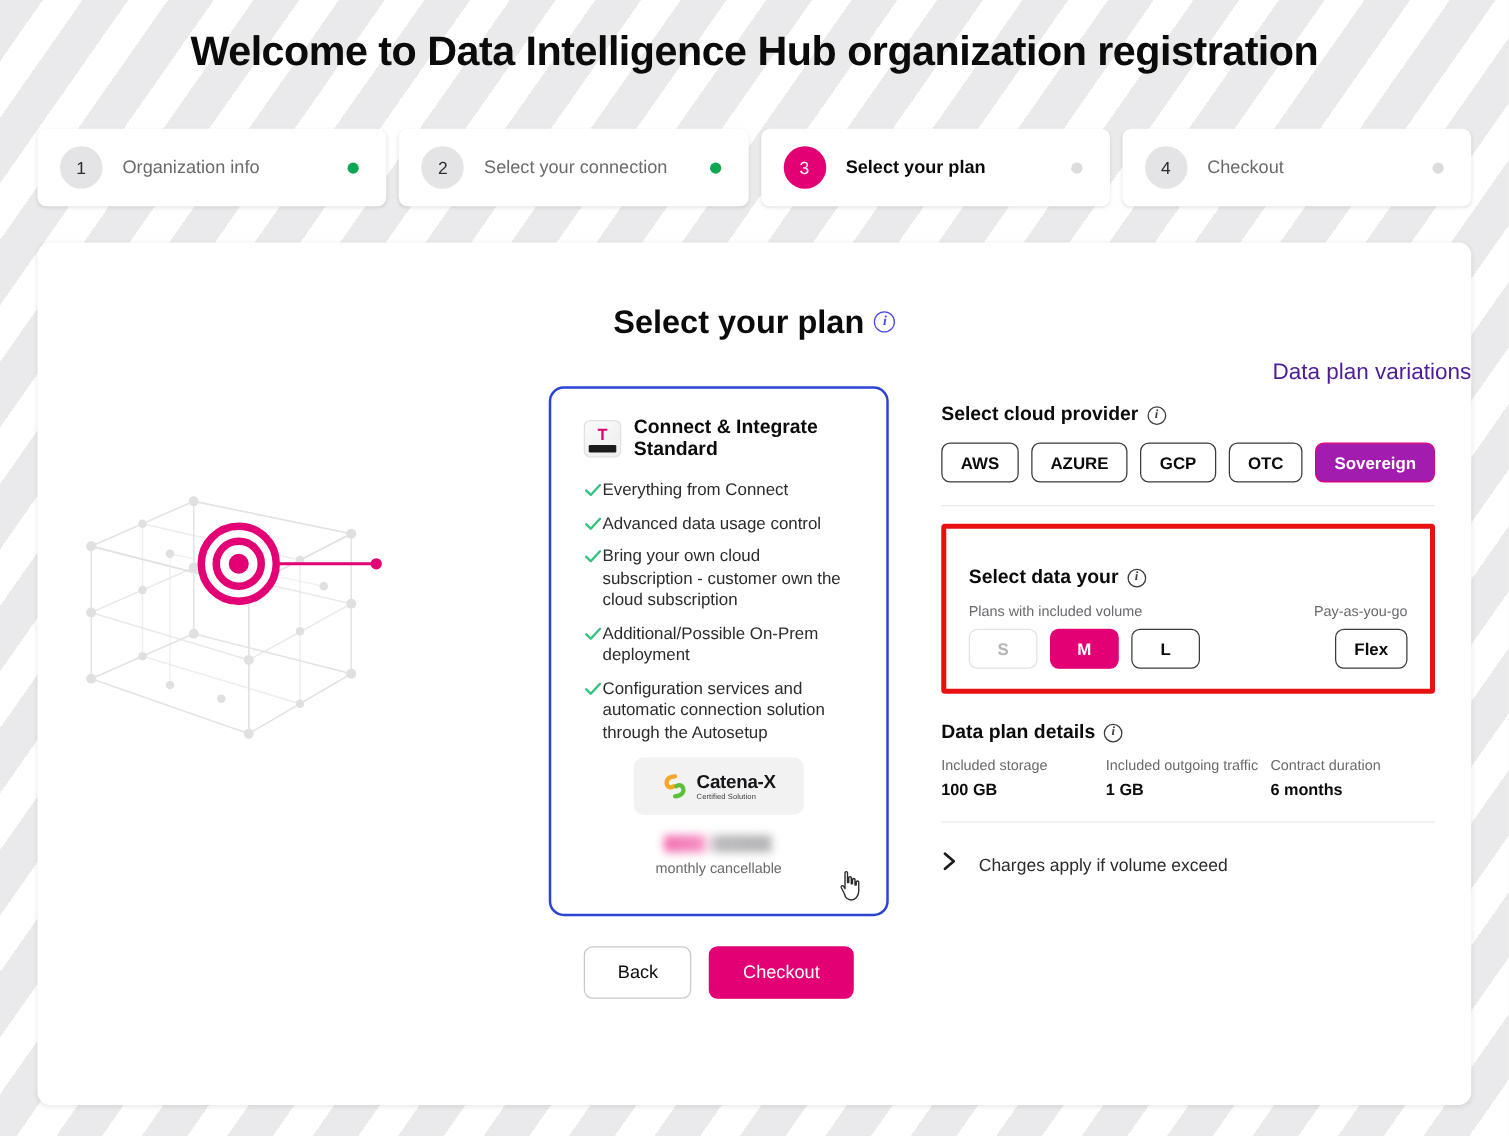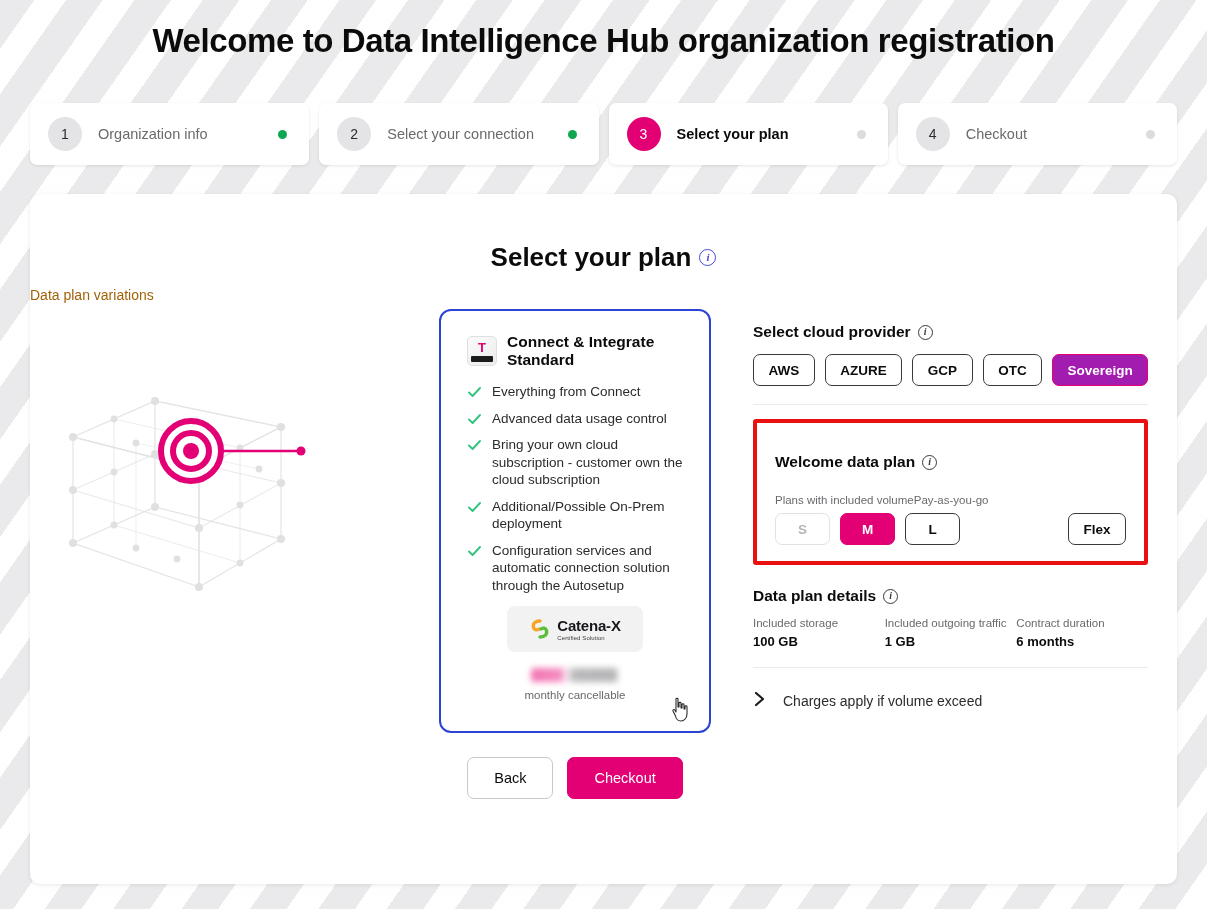--- a/index.html
+++ b/index.html
@@ -87,24 +87,24 @@
   }
   .section-title {
     text-align: center;
     margin-top: 48px;
     font-size: 26px;
     font-weight: bold;
     color: #0b0b0b;
     display: flex; align-items: center; justify-content: center; gap: 8px;
   }
   .section-sub {
-    text-align: left;
+    text-align: right;
     margin-top: 14px;
-    font-size: 14px;
-    color: #a16207;
+    font-size: 18px;
+    color: #4c1d95;
   }
 
   .info-icon {
     display: inline-flex;
     align-items: center; justify-content: center;
     width: 17px; height: 17px;
     border-radius: 50%;
     border: 1.4px solid #4a4ae0;
     color: #4a4ae0;
     font-size: 11px;
@@ -159,21 +159,21 @@
   }
   .t-logo .tband {
     position: absolute; left: 3px; right: 3px; bottom: 3px;
     height: 6px; background: #1b1b1b; border-radius: 1px;
   }
   .plan-title { font-size: 15.5px; font-weight: bold; color: #0b0b0b; }
 
   .feat-list { margin-top: 14px; }
   .feat {
     display: flex;
-    gap: 10px;
+    gap: 0;
     margin-bottom: 9px;
     align-items: flex-start;
   }
   .check {
     flex: 0 0 auto;
     width: 15px; height: 15px;
     margin-top: 2px;
     position: relative;
   }
   .check svg { display: block; }
@@ -253,22 +253,22 @@
 
   .divider { height: 1px; background: #eaeaec; margin: 18px 0 0 0; }
 
   .red-box {
     border: 4px solid #e81010;
     border-radius: 3px;
     padding: 16px 18px 16px 18px;
     margin-top: 14px;
   }
   .plan-row-labels {
-    display: flex; 
-    margin-top: 23px;
+    display: flex; justify-content: space-between;
+    margin-top: 13px;
     font-size: 11.5px; color: #6a6a6e;
   }
   .size-row {
     display: flex; justify-content: space-between; align-items: center;
     margin-top: 7px;
   }
   .size-left { display: flex; gap: 10px; }
   .size-chip {
     width: 55px; height: 32px;
     border-radius: 7px;
@@ -511,21 +511,21 @@
         <div class="chip">AZURE</div>
         <div class="chip">GCP</div>
         <div class="chip">OTC</div>
         <div class="chip selected">Sovereign</div>
       </div>
 
       <div class="divider"></div>
 
       <div class="red-box">
         <div class="grp-title">
-          <span>Welcome data plan</span>
+          <span>Select data your</span>
           <span class="info-icon gray">i</span>
         </div>
 
         <div class="plan-row-labels">
           <span>Plans with included volume</span>
           <span>Pay-as-you-go</span>
         </div>
 
         <div class="size-row">
           <div class="size-left">

